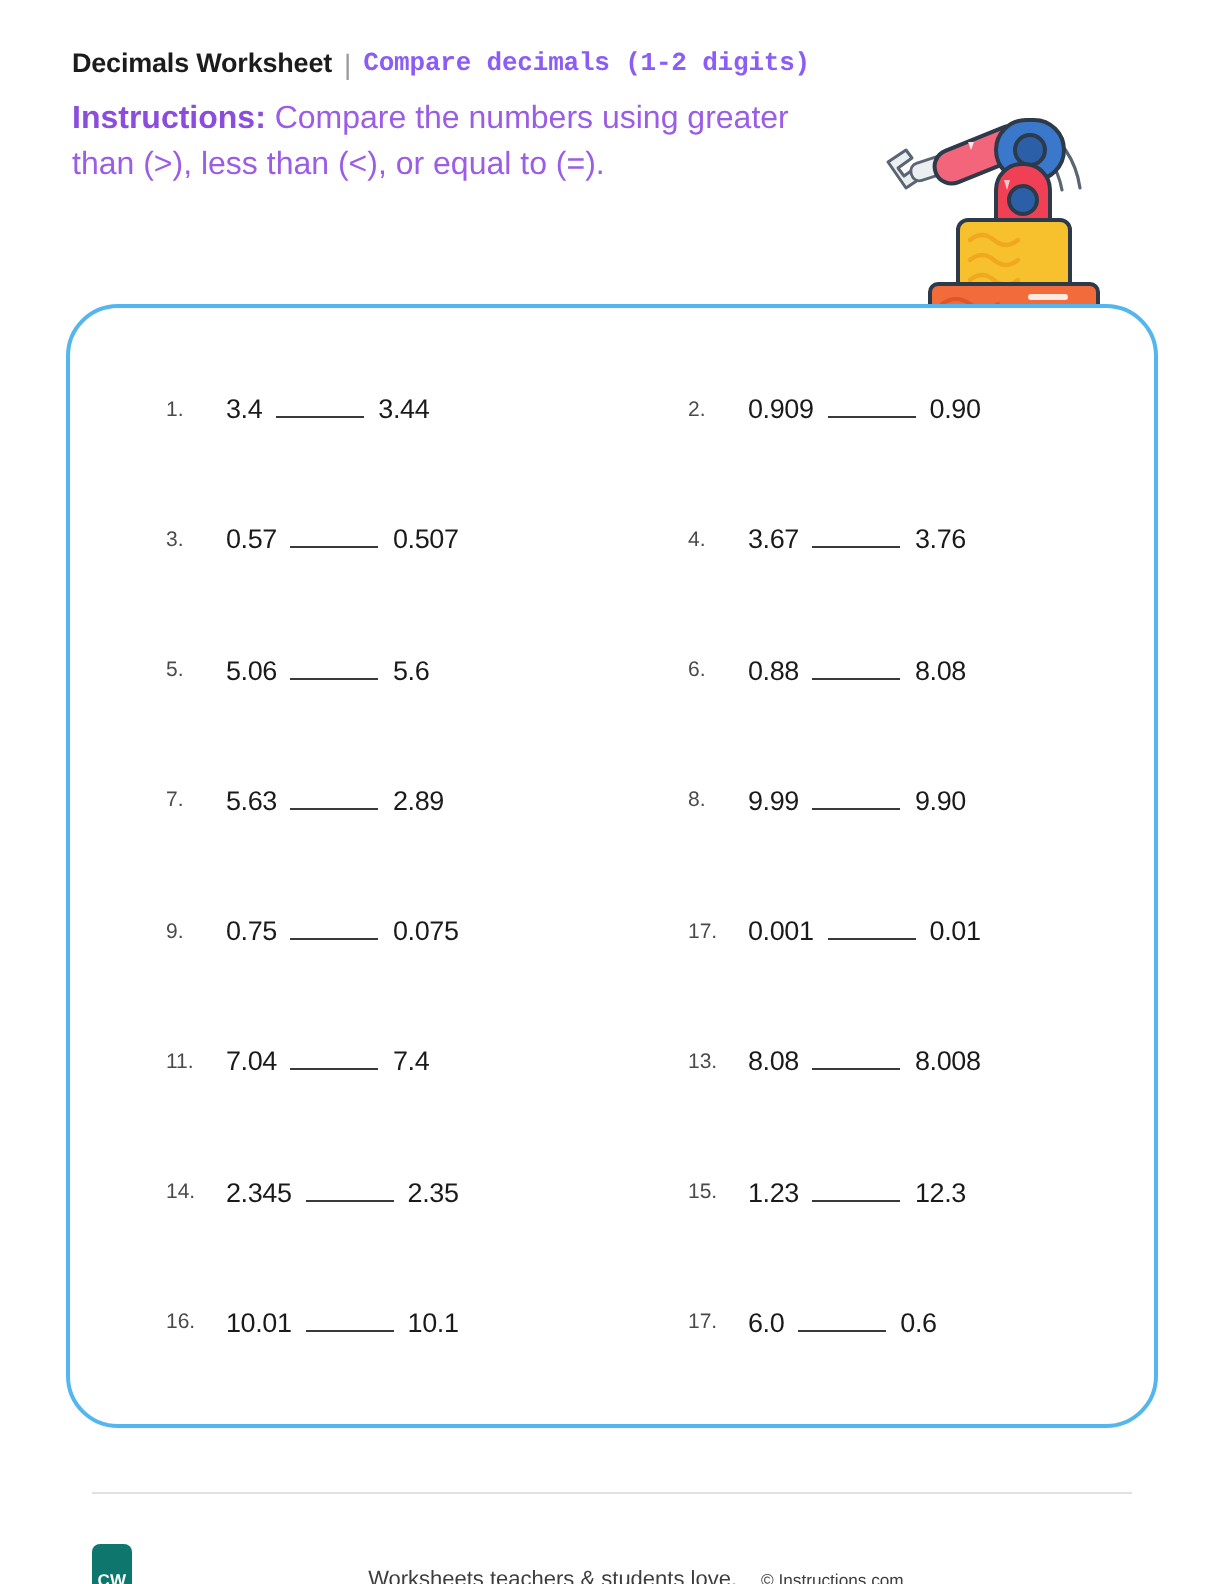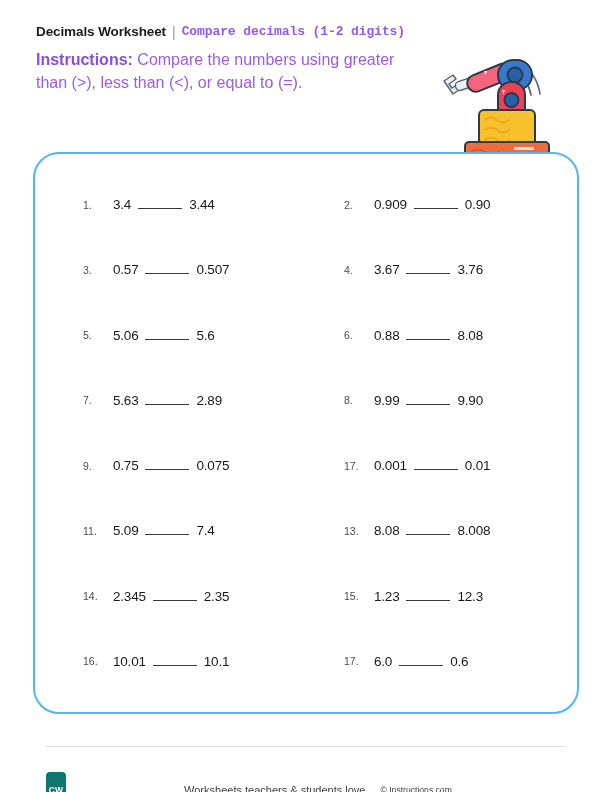--- a/index.html
+++ b/index.html
@@ -326,21 +326,21 @@
         <span class="p-num">17.</span>
         <span class="p-body">
           <span class="p-left">0.001</span>
           <span class="blank"></span>
           <span class="p-right">0.01</span>
         </span>
       </div>
       <div class="problem">
         <span class="p-num">11.</span>
         <span class="p-body">
-          <span class="p-left">5.09</span>
+          <span class="p-left">7.04</span>
           <span class="blank"></span>
           <span class="p-right">7.4</span>
         </span>
       </div>
       <div class="problem">
         <span class="p-num">13.</span>
         <span class="p-body">
           <span class="p-left">8.08</span>
           <span class="blank"></span>
           <span class="p-right">8.008</span>

